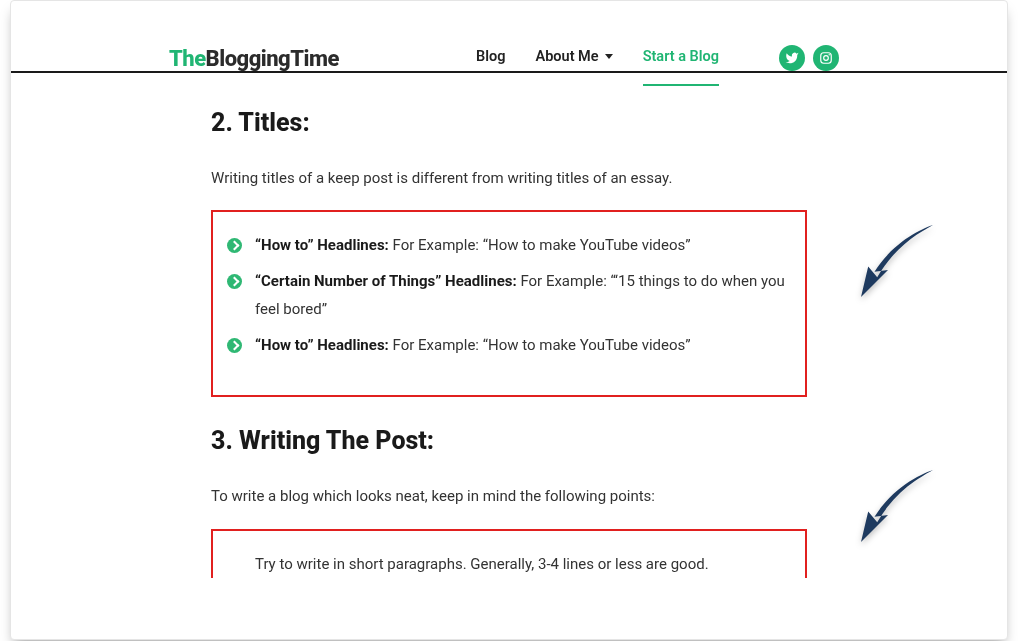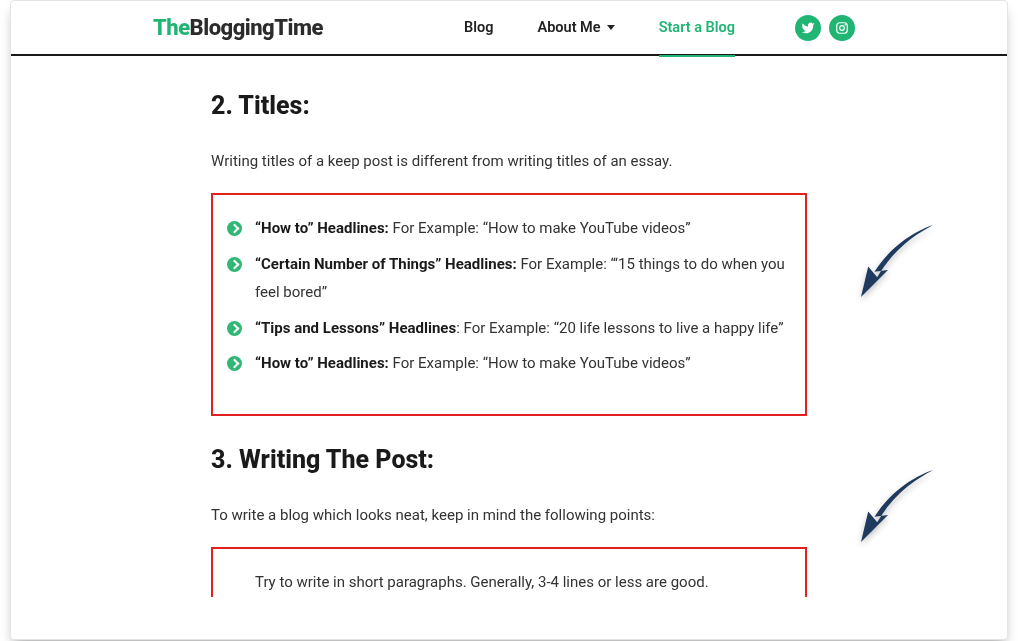--- a/index.html
+++ b/index.html
@@ -17,38 +17,38 @@
     margin: 0 10px;
     border: 1px solid #e5e5e5;
     border-radius: 4px;
     box-shadow: 0 8px 12px -4px rgba(0,0,0,.35);
     background: #fff;
     position: relative;
     height: 640px;
   }
   .header {
     display: flex;
-    align-items: center;
-    height: 55px;
-    padding: 0 32px;
+    align-items: flex-end;
+    height: 72px;
+    padding: 0 48px;
     border-bottom: 2px solid #1a1a1a;
   }
   .logo {
     font-weight: 800;
     font-size: 22px;
     letter-spacing: -0.5px;
     flex: 0 0 auto;
     margin-left: 110px;
   }
   .logo .t1 { color: #20b573; }
   .logo .t2 { color: #2b2b2b; }
   .nav {
     display: flex;
     align-items: center;
-    gap: 44px;
+    gap: 30px;
     margin-left: auto;
     font-size: 14.5px;
     font-weight: 600;
     color: #222;
   }
   .nav-item { position: relative; padding: 6px 0; cursor: pointer; display:flex; align-items:center; gap:6px;}
   .nav-active { color: #20b573; }
   .nav-active::after {
     content: "";
     position: absolute;
@@ -160,21 +160,20 @@
 
   <div class="content">
 
     <h3 class="sec">2. Titles:</h3>
     <p class="para">Writing titles of a keep post is different from writing titles of an essay.</p>
 
     <div class="redbox">
       <ul class="bul">
         <li><span class="bullet-ico"></span><span class="b">“How to” Headlines: </span><span>For Example: “How to make YouTube videos”</span></li>
         <li><span class="bullet-ico"></span><span class="b">“Certain Number of Things” Headlines: </span><span>For Example: “‘15 things to do when you feel bored”</span></li>
-        <li><span class="bullet-ico"></span><span class="b">“Tips and Lessons” Headlines</span><span>: For Example: “20 life lessons to live a happy life”</span></li>
         <li><span class="bullet-ico"></span><span class="b">“How to” Headlines: </span><span>For Example: “How to make YouTube videos”</span></li>
       </ul>
     </div>
 
     <h3 class="sec">3. Writing The Post:</h3>
     <p class="para">To write a blog which looks neat, keep in mind the following points:</p>
 
     <div class="redbox" style="border-bottom:none; padding-bottom:0;">
       <ul class="bul">
         <li><span>Try to write in short paragraphs. Generally, 3-4 lines or less are good.</span></li>

